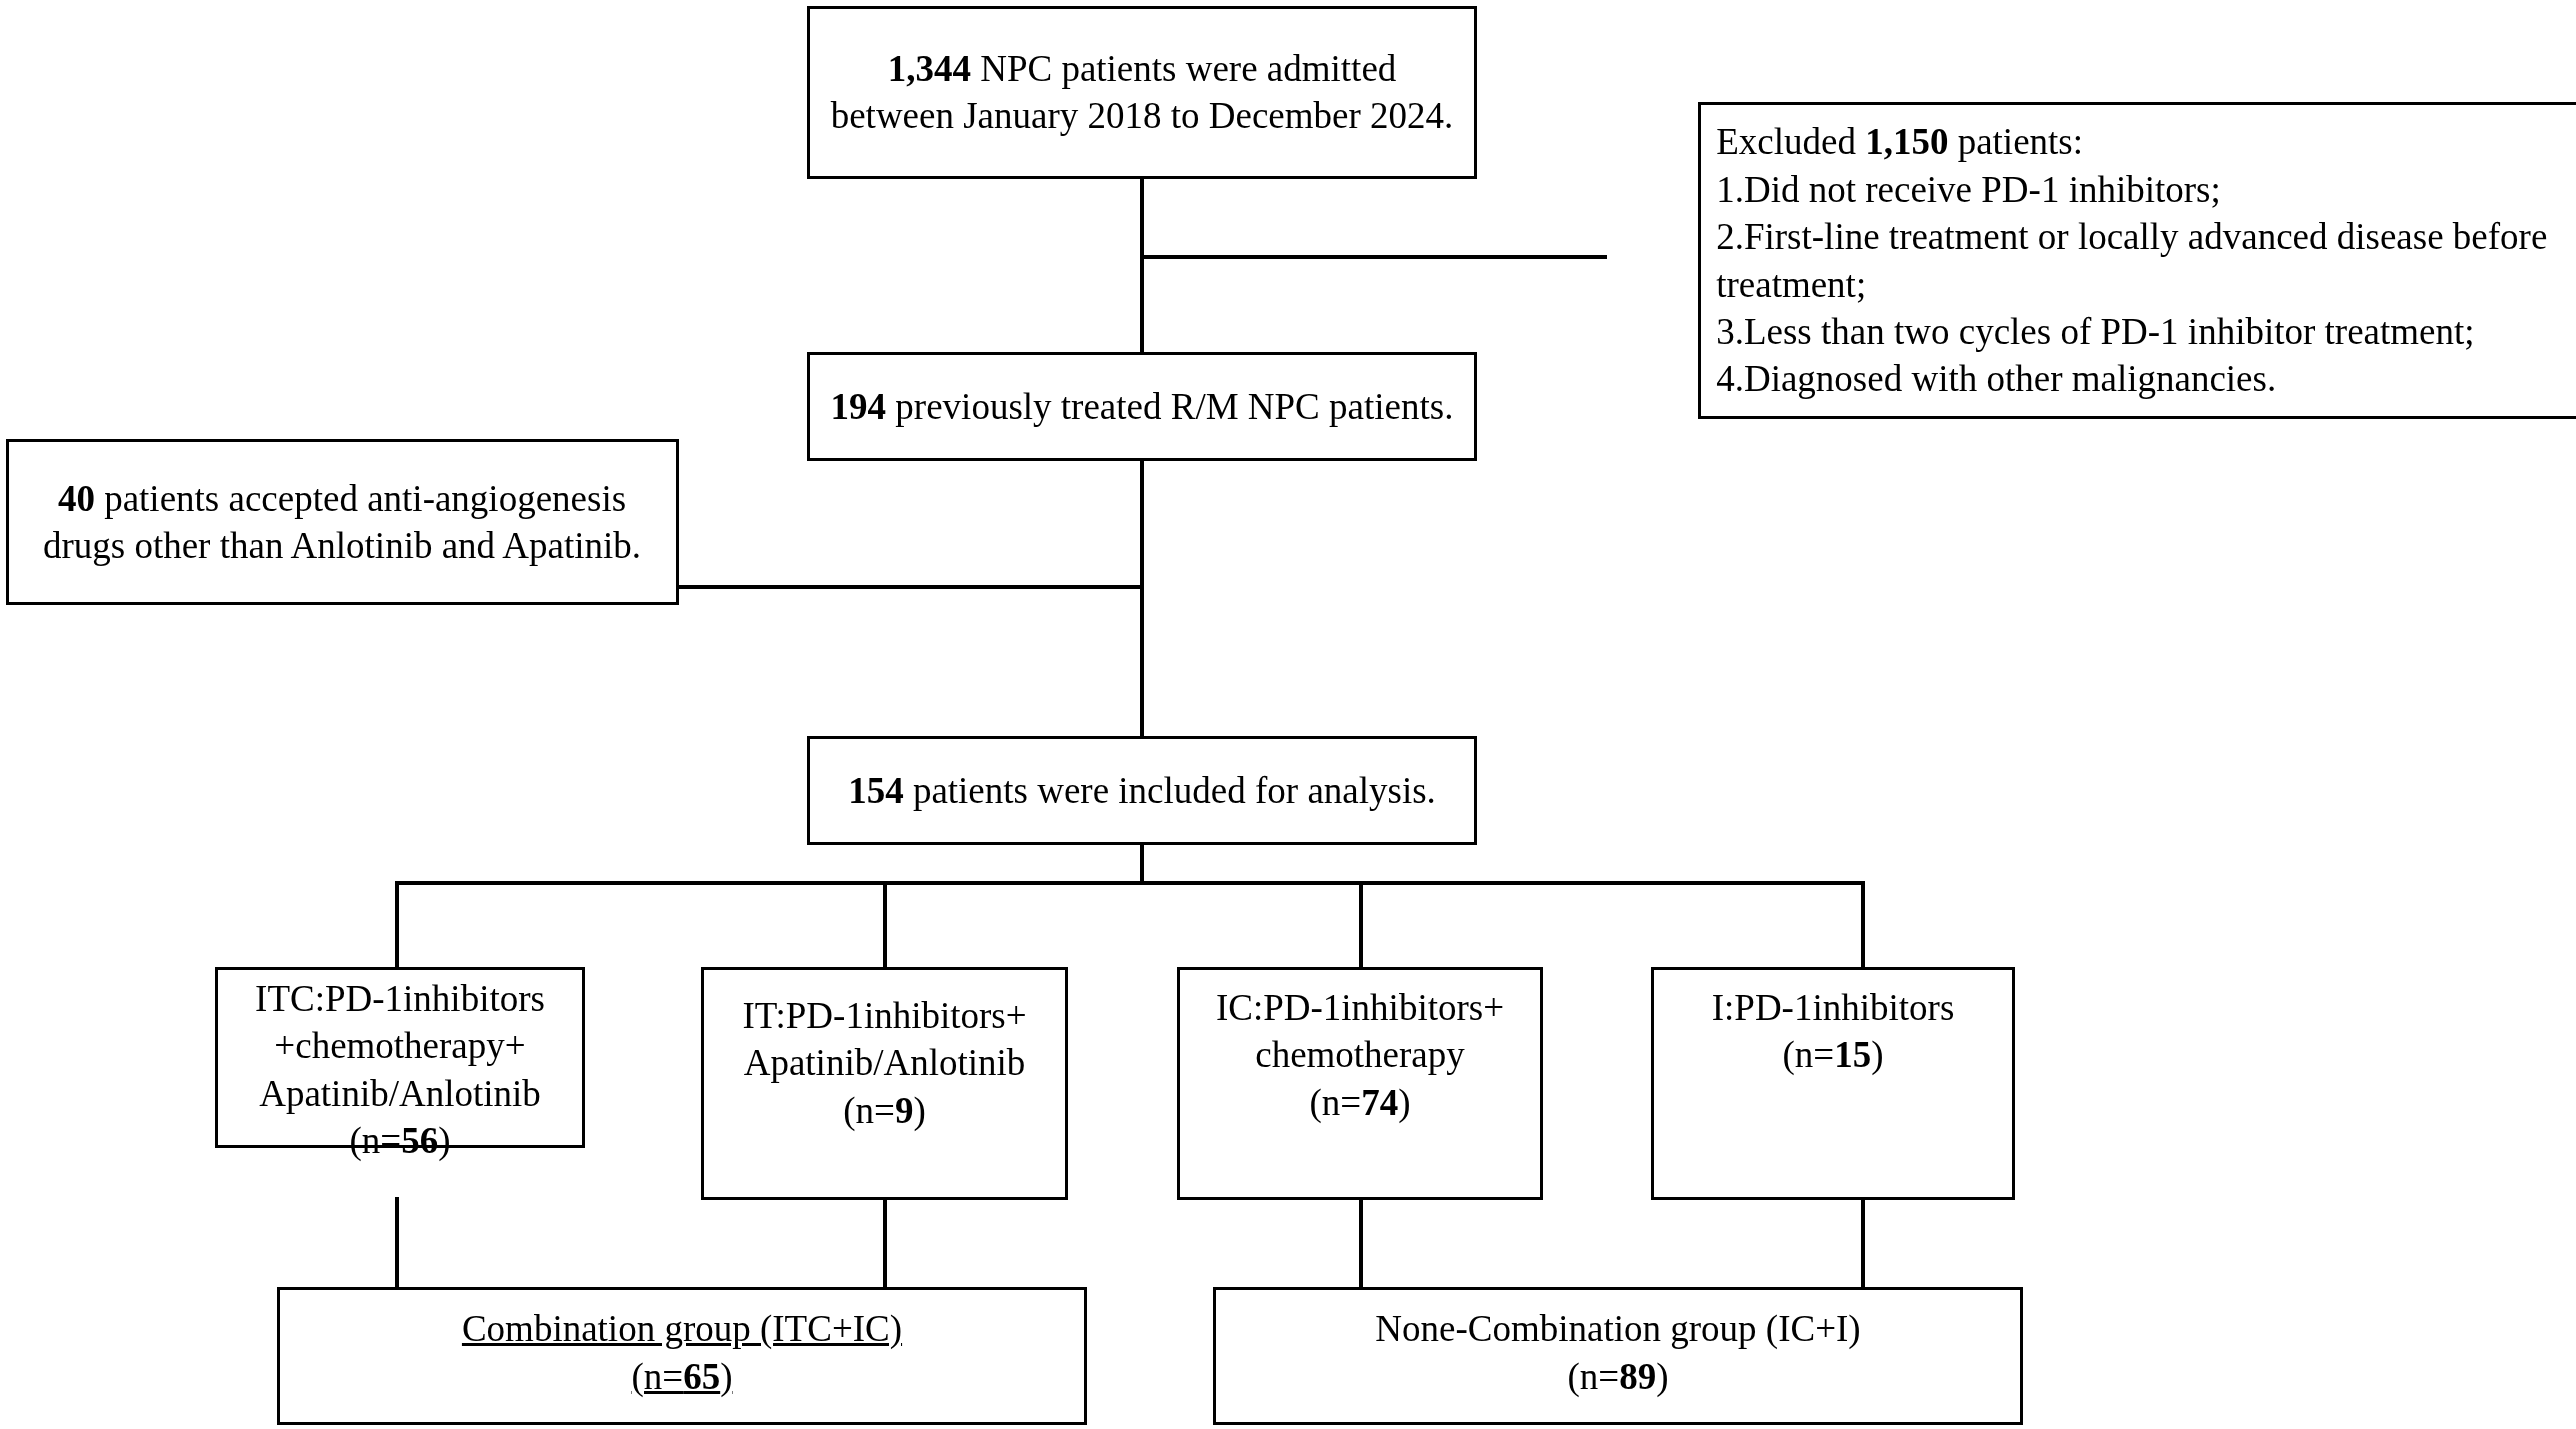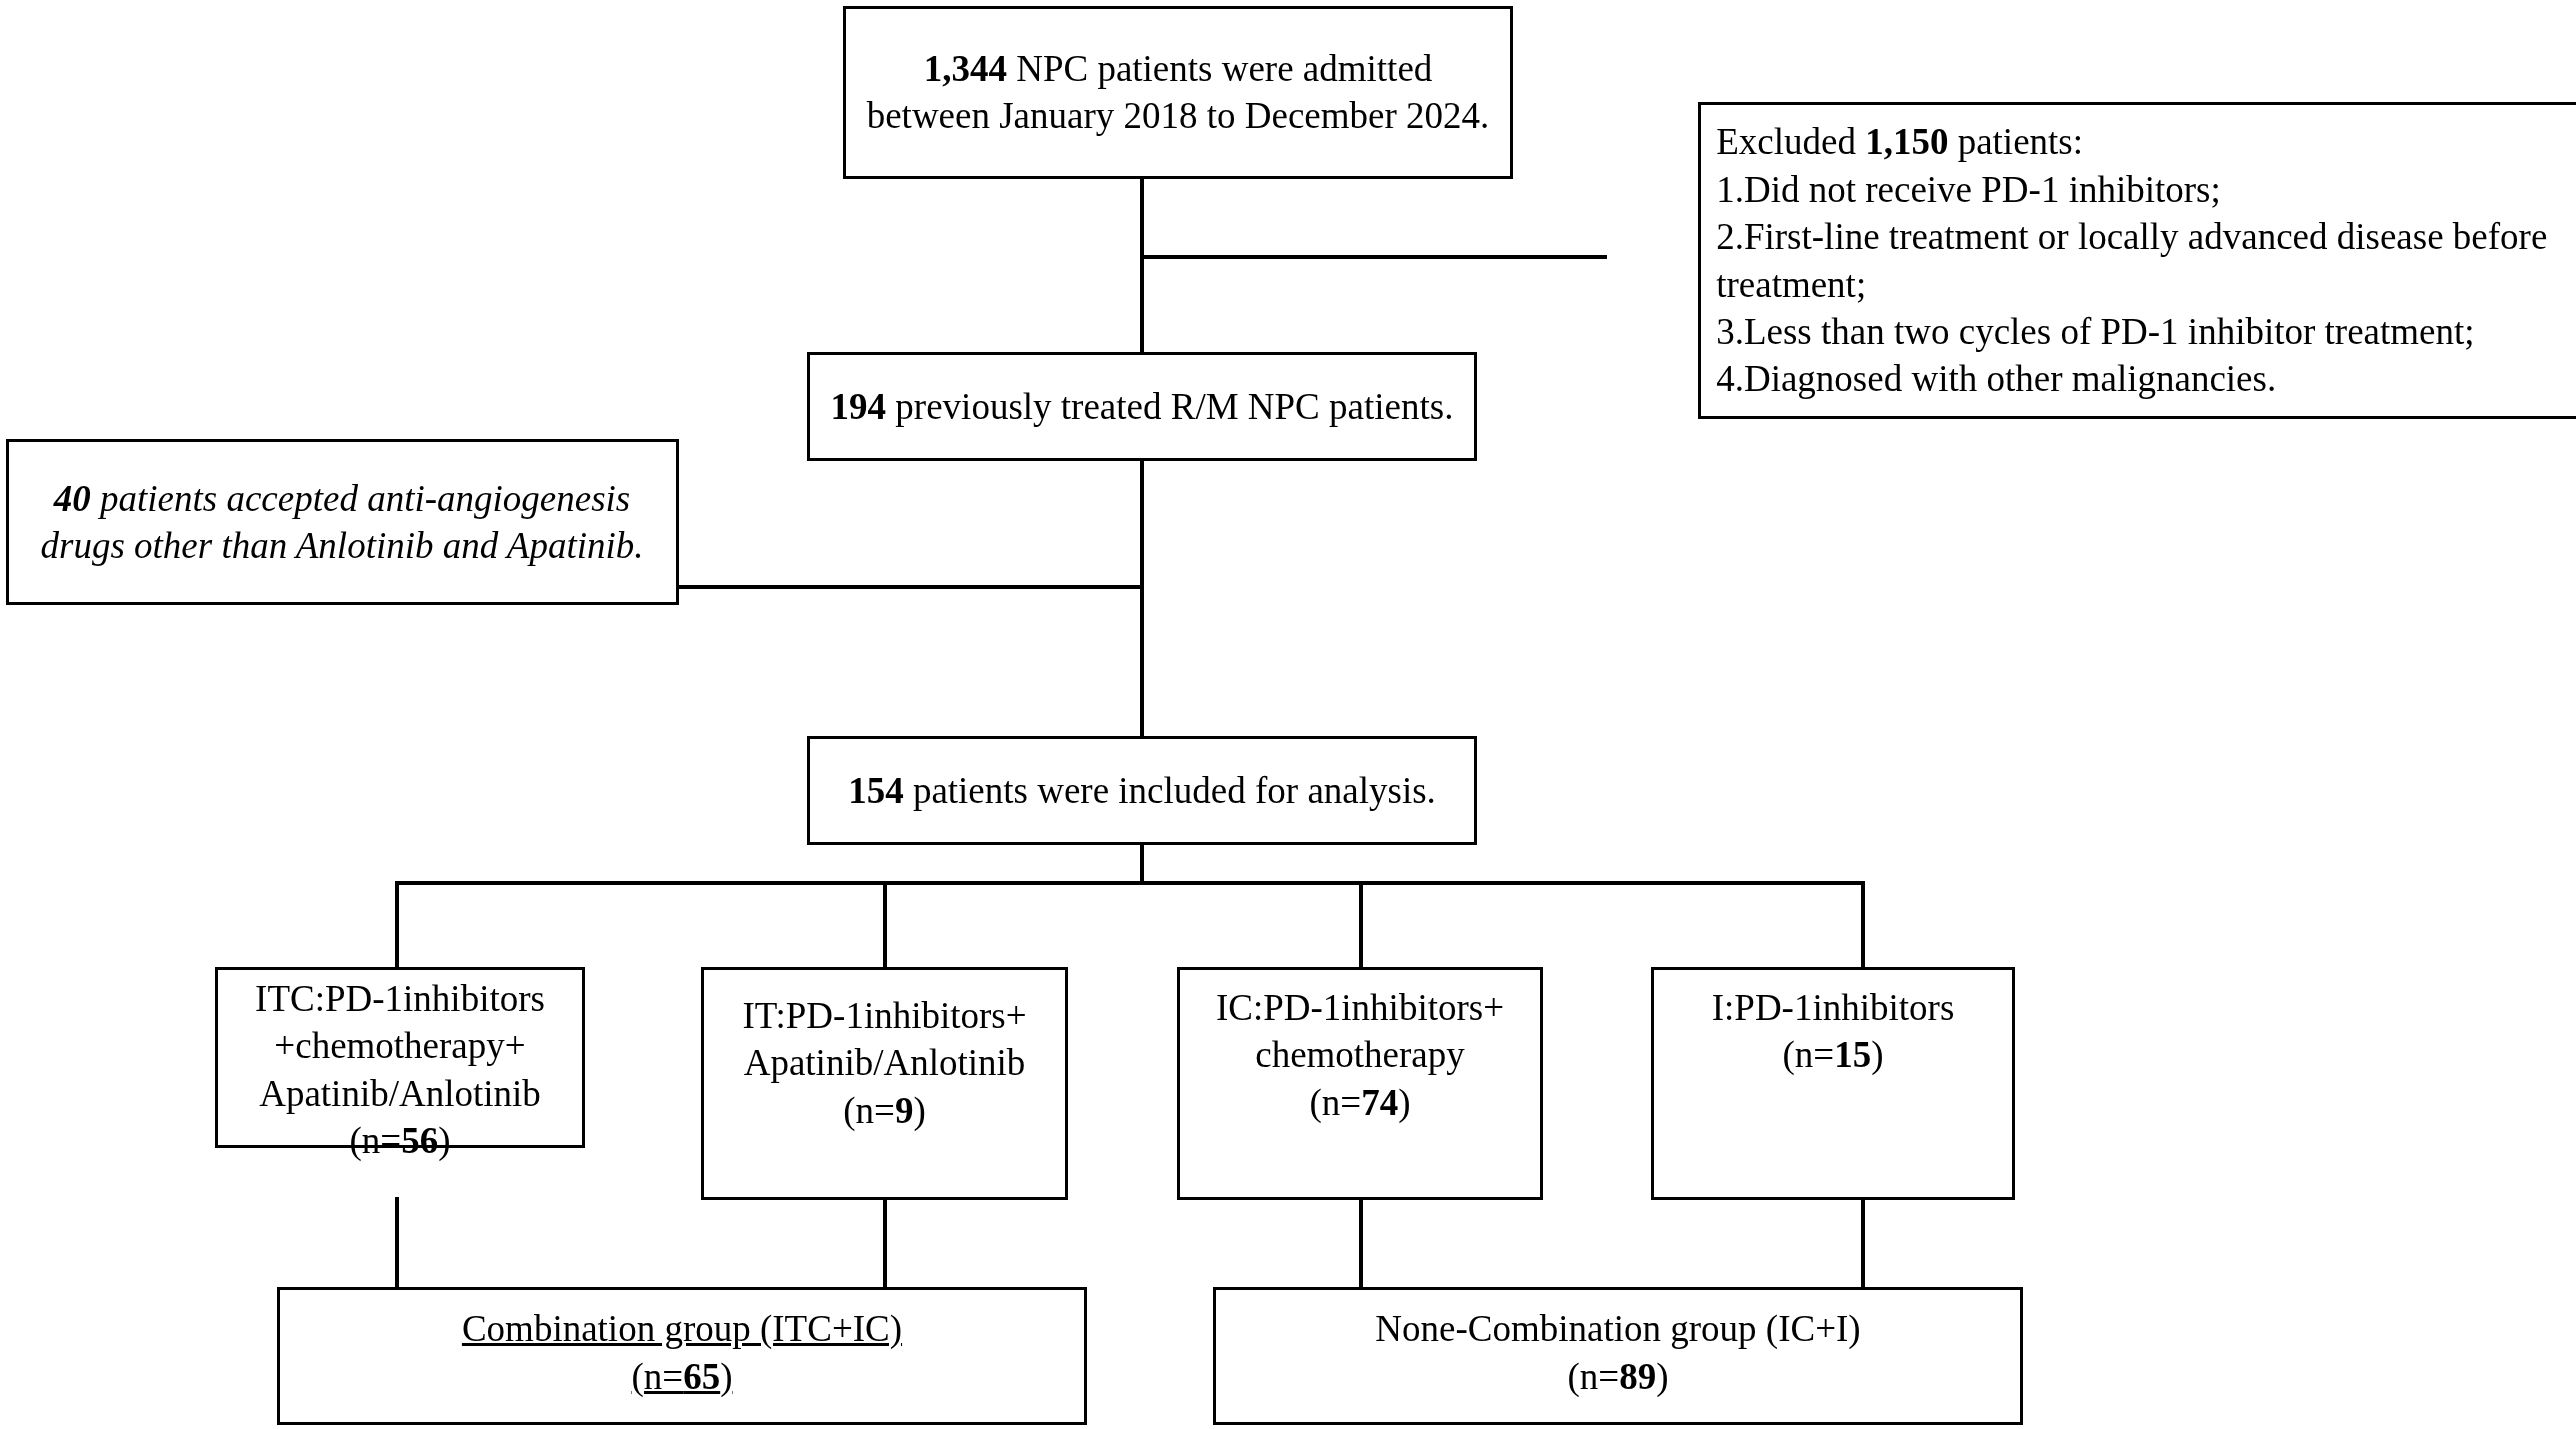--- a/index.html
+++ b/index.html
@@ -66,21 +66,21 @@
   <div class="vline" style="left:395px;  top:881px; height:89px;"></div>
   <div class="vline" style="left:883px; top:881px; height:89px;"></div>
   <div class="vline" style="left:1359px; top:881px; height:89px;"></div>
   <div class="vline" style="left:1861px; top:881px; height:89px;"></div>
 
   <div class="vline" style="left:395px;  top:1197px; height:93px;"></div>
   <div class="vline" style="left:883px; top:1197px; height:93px;"></div>
   <div class="vline" style="left:1359px; top:1197px; height:93px;"></div>
   <div class="vline" style="left:1861px; top:1197px; height:93px;"></div>
 
-  <div class="node" style="left:807px; top:5.5px; width:670px; height:173px;margin-left:36px;">
+  <div class="node" style="left:807px; top:5.5px; width:670px; height:173px;">
     <div class="inner">
       <span style="font-weight:bold;">1,344</span><span> NPC patients were admitted</span>
       <span>between January 2018 to December</span>
       <span>2024.</span>
     </div>
   </div>
 
   <div class="node leftalign" style="left:1698px; top:102px; width:966px; height:317px; padding:12.5px 15.2px;">
     <div class="inner">
       <div>
@@ -94,21 +94,21 @@
     </div>
   </div>
 
   <div class="node" style="left:807px; top:352px; width:670px; height:109px;">
     <div class="inner">
       <span style="font-weight:bold;">194</span><span> previously treated R/M NPC</span>
       <span>patients.</span>
     </div>
   </div>
 
-  <div class="node" style="left:5.5px; top:439px; width:673px; height:166px;font-style:italic;">
+  <div class="node" style="left:5.5px; top:439px; width:673px; height:166px;">
     <div class="inner">
       <span style="font-weight:bold;">40</span><span> patients accepted anti-angiogenesis</span>
       <span>drugs other than Anlotinib and</span>
       <span>Apatinib.</span>
     </div>
   </div>
 
   <div class="node" style="left:807px; top:736px; width:670px; height:109px;">
     <div class="inner">
       <span style="font-weight:bold;">154</span><span> patients were included for</span>

